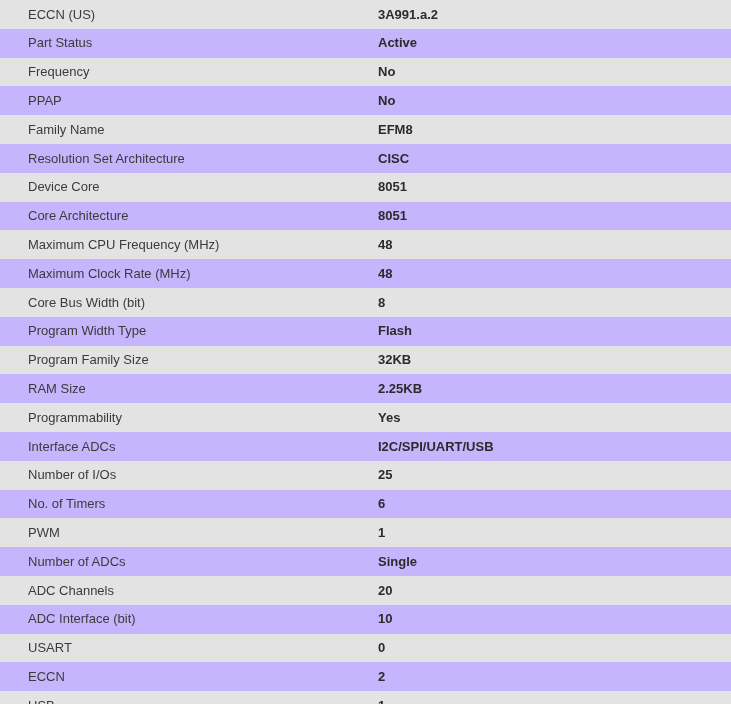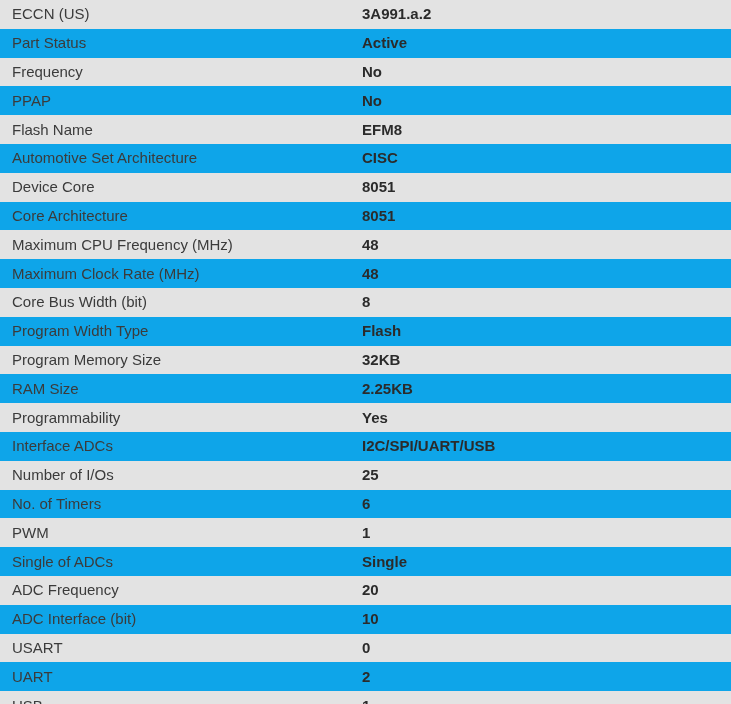--- a/index.html
+++ b/index.html
@@ -19,26 +19,26 @@
     border-collapse: collapse;
     table-layout: fixed;
   }
   .spec-table tr {
     height: 28.8px;
   }
   .spec-table tr.shaded td {
     background: #e3e3e3;
   }
   .spec-table tr.plain td {
-    background: #0ea5e9;
+    background: #c4b5fd;
   }
   .spec-table td {
-    padding: 0 0 0 12px;
+    padding: 0 0 0 28px;
     vertical-align: middle;
-    font-size: 15px;
+    font-size: 13px;
     line-height: 1.2;
     white-space: nowrap;
     overflow: hidden;
     text-overflow: ellipsis;
   }
   .spec-table td.label {
     width: 350px;
     color: #3b3b3b;
     font-weight: 400;
   }
@@ -64,25 +64,25 @@
     </tr>
     <tr class="shaded">
       <td class="label">Frequency</td>
       <td class="value">No</td>
     </tr>
     <tr class="plain">
       <td class="label">PPAP</td>
       <td class="value">No</td>
     </tr>
     <tr class="shaded">
-      <td class="label">Flash Name</td>
+      <td class="label">Family Name</td>
       <td class="value">EFM8</td>
     </tr>
     <tr class="plain">
-      <td class="label">Automotive Set Architecture</td>
+      <td class="label">Resolution Set Architecture</td>
       <td class="value">CISC</td>
     </tr>
     <tr class="shaded">
       <td class="label">Device Core</td>
       <td class="value">8051</td>
     </tr>
     <tr class="plain">
       <td class="label">Core Architecture</td>
       <td class="value">8051</td>
     </tr>
@@ -96,21 +96,21 @@
     </tr>
     <tr class="shaded">
       <td class="label">Core Bus Width (bit)</td>
       <td class="value">8</td>
     </tr>
     <tr class="plain">
       <td class="label">Program Width Type</td>
       <td class="value">Flash</td>
     </tr>
     <tr class="shaded">
-      <td class="label">Program Memory Size</td>
+      <td class="label">Program Family Size</td>
       <td class="value">32KB</td>
     </tr>
     <tr class="plain">
       <td class="label">RAM Size</td>
       <td class="value">2.25KB</td>
     </tr>
     <tr class="shaded">
       <td class="label">Programmability</td>
       <td class="value">Yes</td>
     </tr>
@@ -124,37 +124,37 @@
     </tr>
     <tr class="plain">
       <td class="label">No. of Timers</td>
       <td class="value">6</td>
     </tr>
     <tr class="shaded">
       <td class="label">PWM</td>
       <td class="value">1</td>
     </tr>
     <tr class="plain">
-      <td class="label">Single of ADCs</td>
+      <td class="label">Number of ADCs</td>
       <td class="value">Single</td>
     </tr>
     <tr class="shaded">
-      <td class="label">ADC Frequency</td>
+      <td class="label">ADC Channels</td>
       <td class="value">20</td>
     </tr>
     <tr class="plain">
       <td class="label">ADC Interface (bit)</td>
       <td class="value">10</td>
     </tr>
     <tr class="shaded">
       <td class="label">USART</td>
       <td class="value">0</td>
     </tr>
     <tr class="plain">
-      <td class="label">UART</td>
+      <td class="label">ECCN</td>
       <td class="value">2</td>
     </tr>
     <tr class="shaded">
       <td class="label">USB</td>
       <td class="value">1</td>
     </tr>
   </tbody>
 </table>
 
 </body></html>

